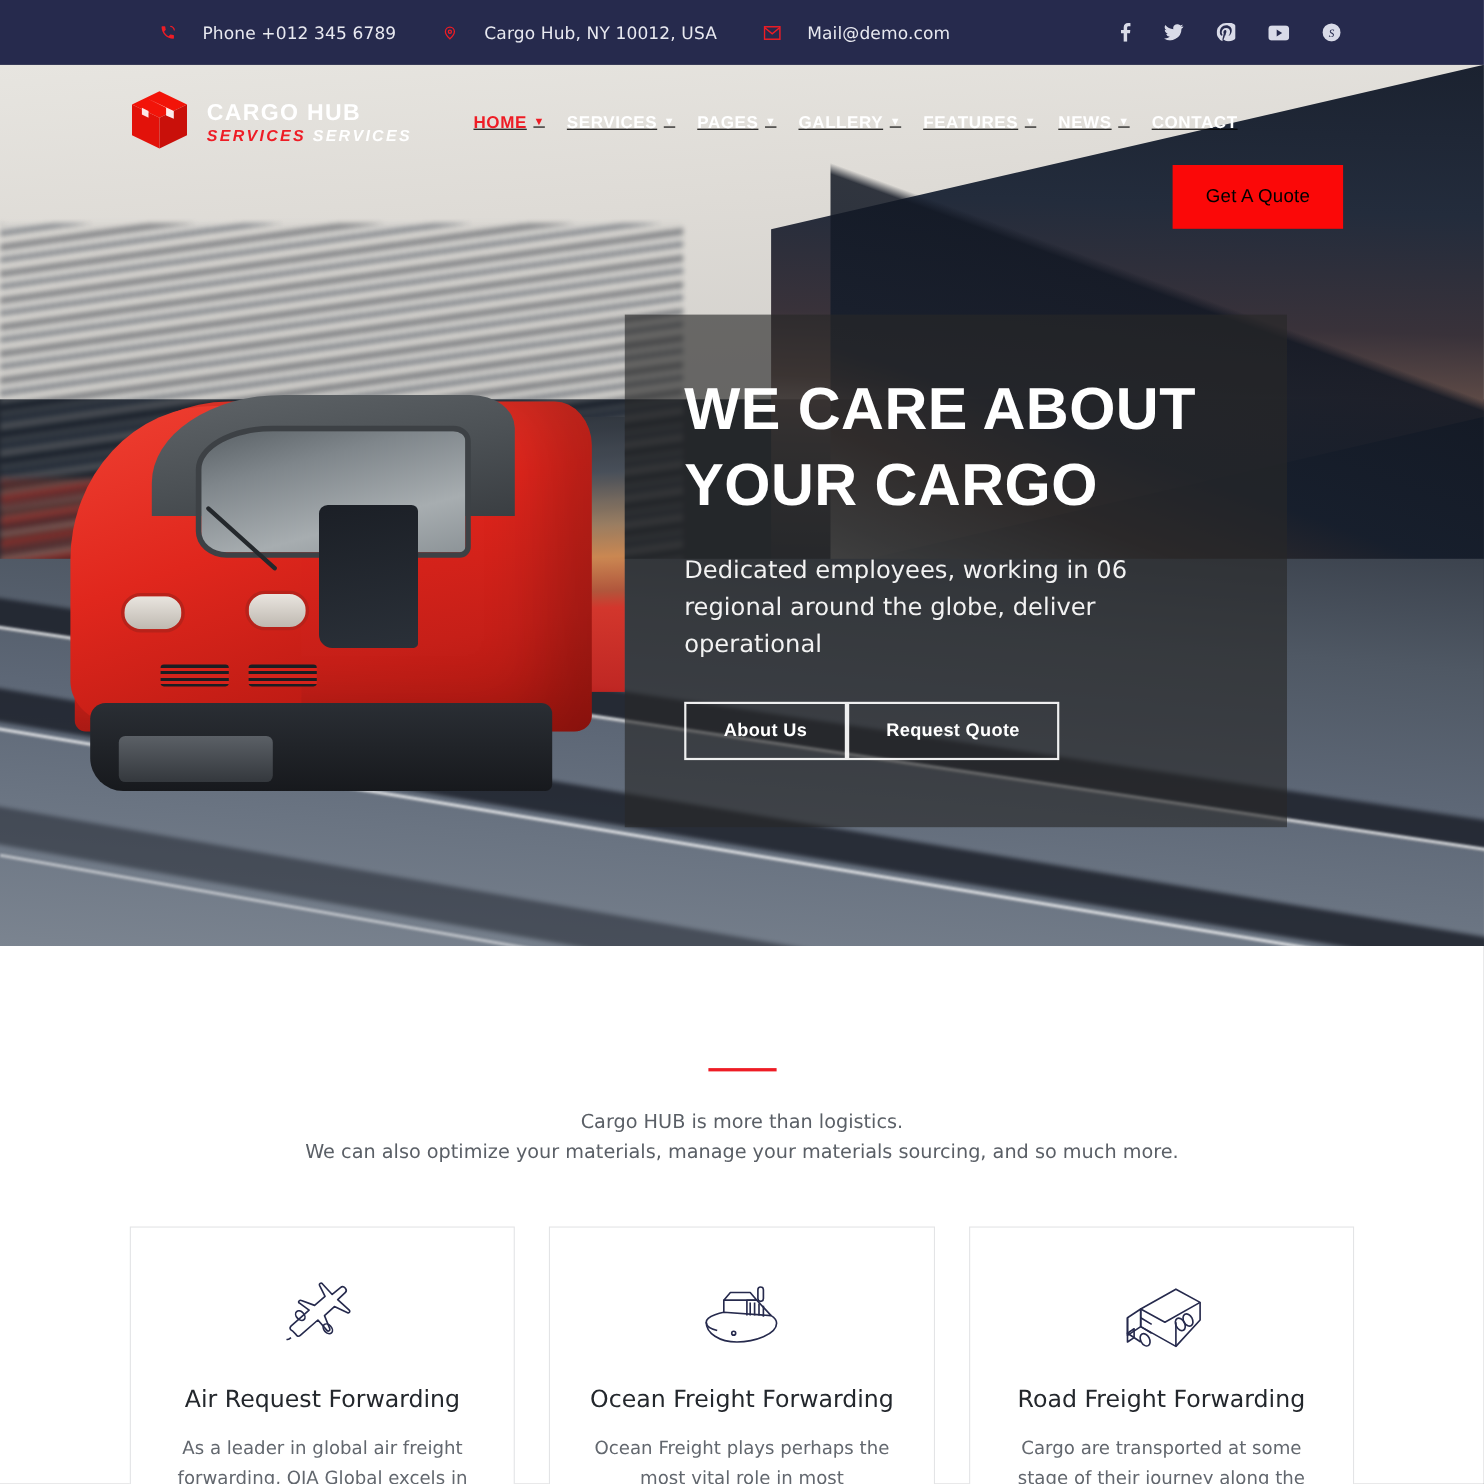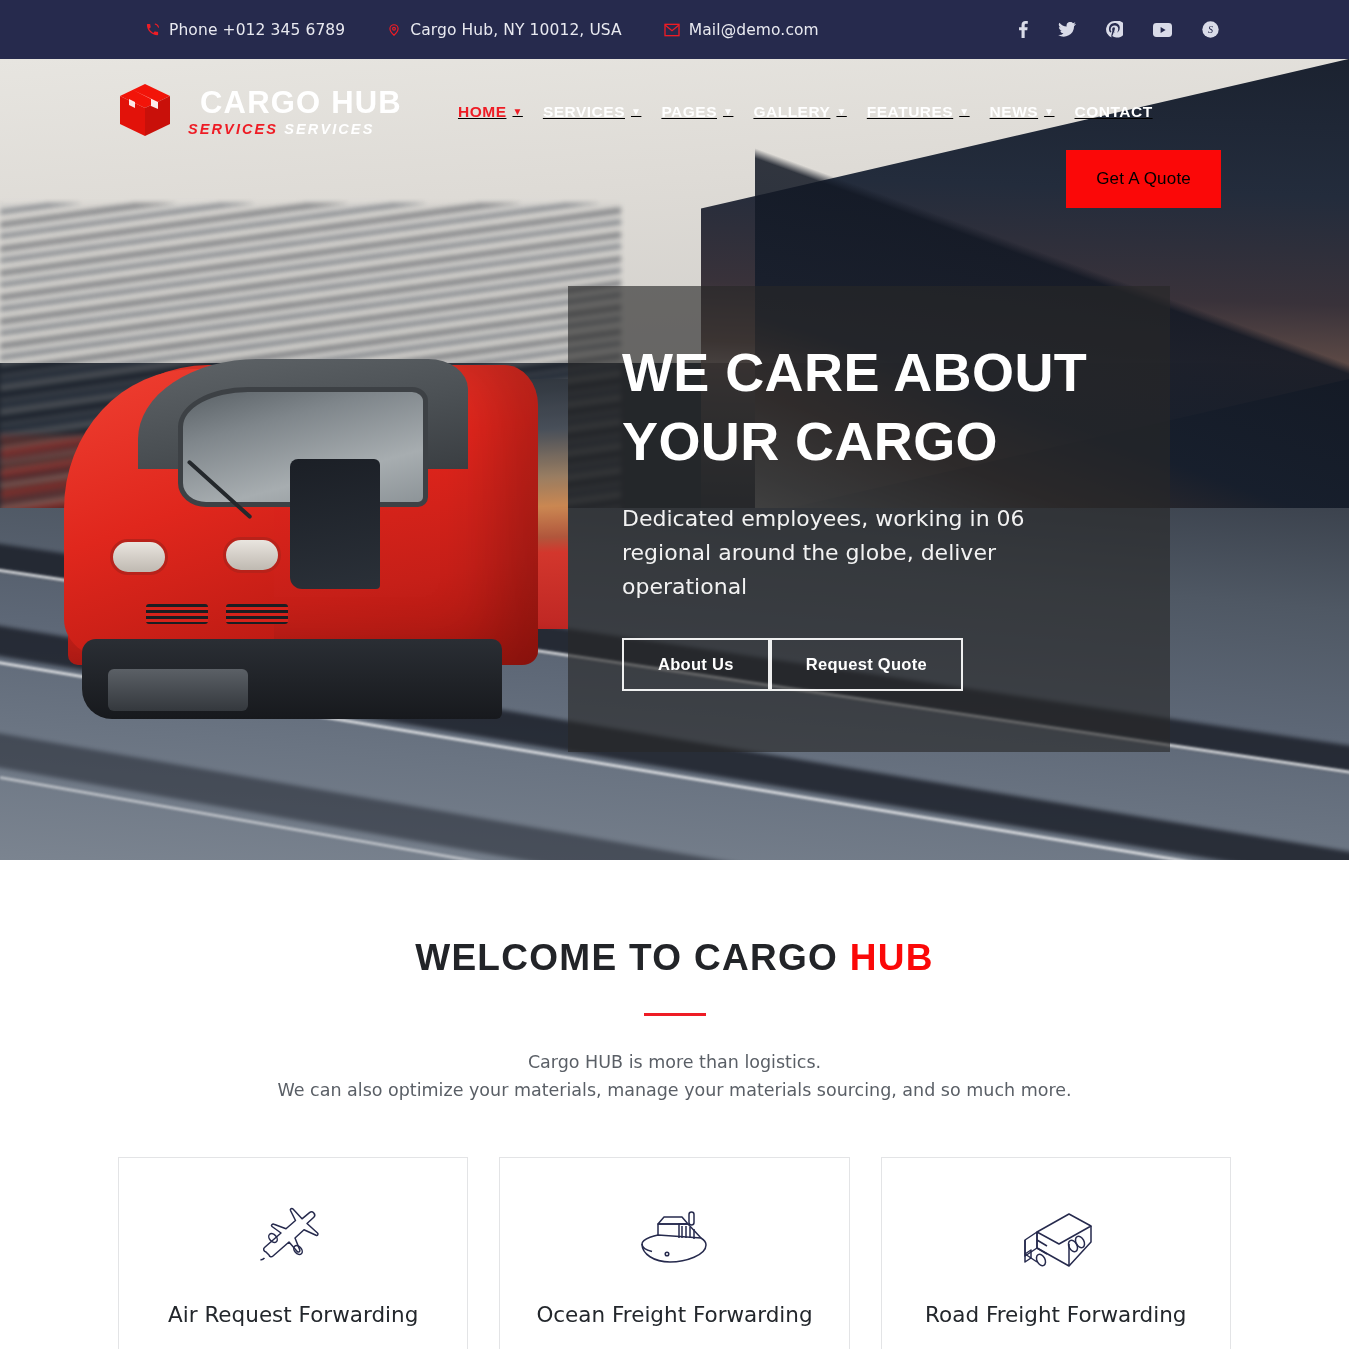--- a/index.html
+++ b/index.html
@@ -11,21 +11,21 @@
   }
 
   
   .topbar {
     height:59px; background:#262a4d;
     display:flex; align-items:center;
     padding:0 140px 0 140px;
     position:relative;
   }
   .tb-items { display:flex; align-items:center; gap:42px; margin-left:5px; }
-  .tb-item { display:flex; align-items:center; gap:9px; }
+  .tb-item { display:flex; align-items:center; gap:24px; }
   .tb-ico { color:#ee1c25; display:flex; align-items:center; }
   .tb-txt { color:#e8e9f0; font-size:15.5px; font-family:"DejaVu Sans", sans-serif; letter-spacing:.1px; }
   .tb-social { position:absolute; right:130px; display:flex; align-items:center; gap:30px; }
   .tb-social span { color:#d9dbe8; display:flex; align-items:center; }
 
   
   .hero { position:relative; height:801px; overflow:hidden; background:#20262f; }
 
   
   .hero-photo { position:absolute; inset:0; }
@@ -147,21 +147,21 @@
   }
 
   
   .header {
     position:absolute; left:0; top:0; width:100%; height:105px;
     display:flex; align-items:center; padding:0 0 0 118px; z-index:20;
   }
   .logo { display:flex; align-items:center; gap:16px; }
   .logo-txt { line-height:1; }
   .logo-name {
-    color:#ffffff; font-size:31px; font-weight:bold; letter-spacing:1.2px;margin-left:12px;
+    color:#ffffff; font-size:21px; font-weight:bold; letter-spacing:1.2px;
   }
   .logo-tag {
     font-size:14.5px; font-weight:bold; font-style:italic; letter-spacing:2.1px;
     margin-top:4px;
   }
   .logo-tag .a { color:#ee1c25; }
   .logo-tag .b { color:#ffffff; }
   .nav { display:flex; align-items:center; gap:20px; margin-left:56px;text-decoration:underline; }
   .nav-item {
     color:#ffffff; font-size:15.5px; font-weight:bold; letter-spacing:.5px;
@@ -369,21 +369,20 @@
       <p class="hero-sub">Dedicated employees, working in 06 regional around the globe, deliver operational</p>
       <div class="hero-btns">
         <button class="hero-btn">About Us</button>
         <button class="hero-btn">Request Quote</button>
       </div>
     </div>
   </div>
 </div>
 
 <div class="welcome">
-  <h2><span>WELCOME TO CARGO </span><span class="hl">HUB</span></h2>
   <div class="divider"></div>
   <p>
     <span>Cargo HUB is more than logistics.</span><br>
     <span>We can also optimize your materials, manage your materials sourcing, and so much more.</span>
   </p>
 </div>
 
 <div class="cards">
 
   <div class="card">

